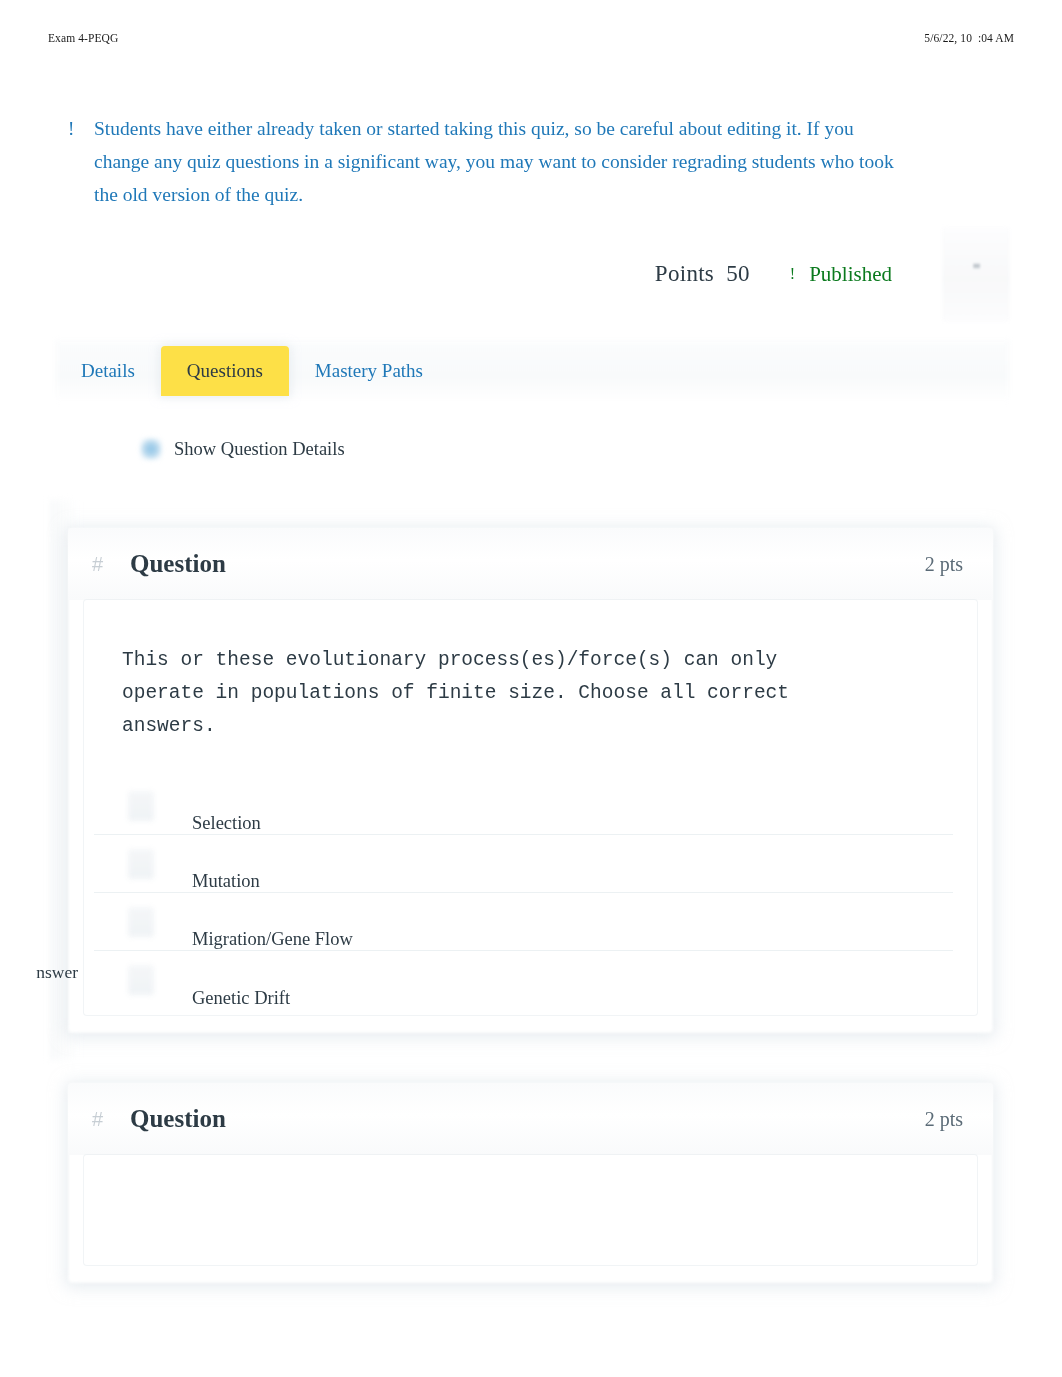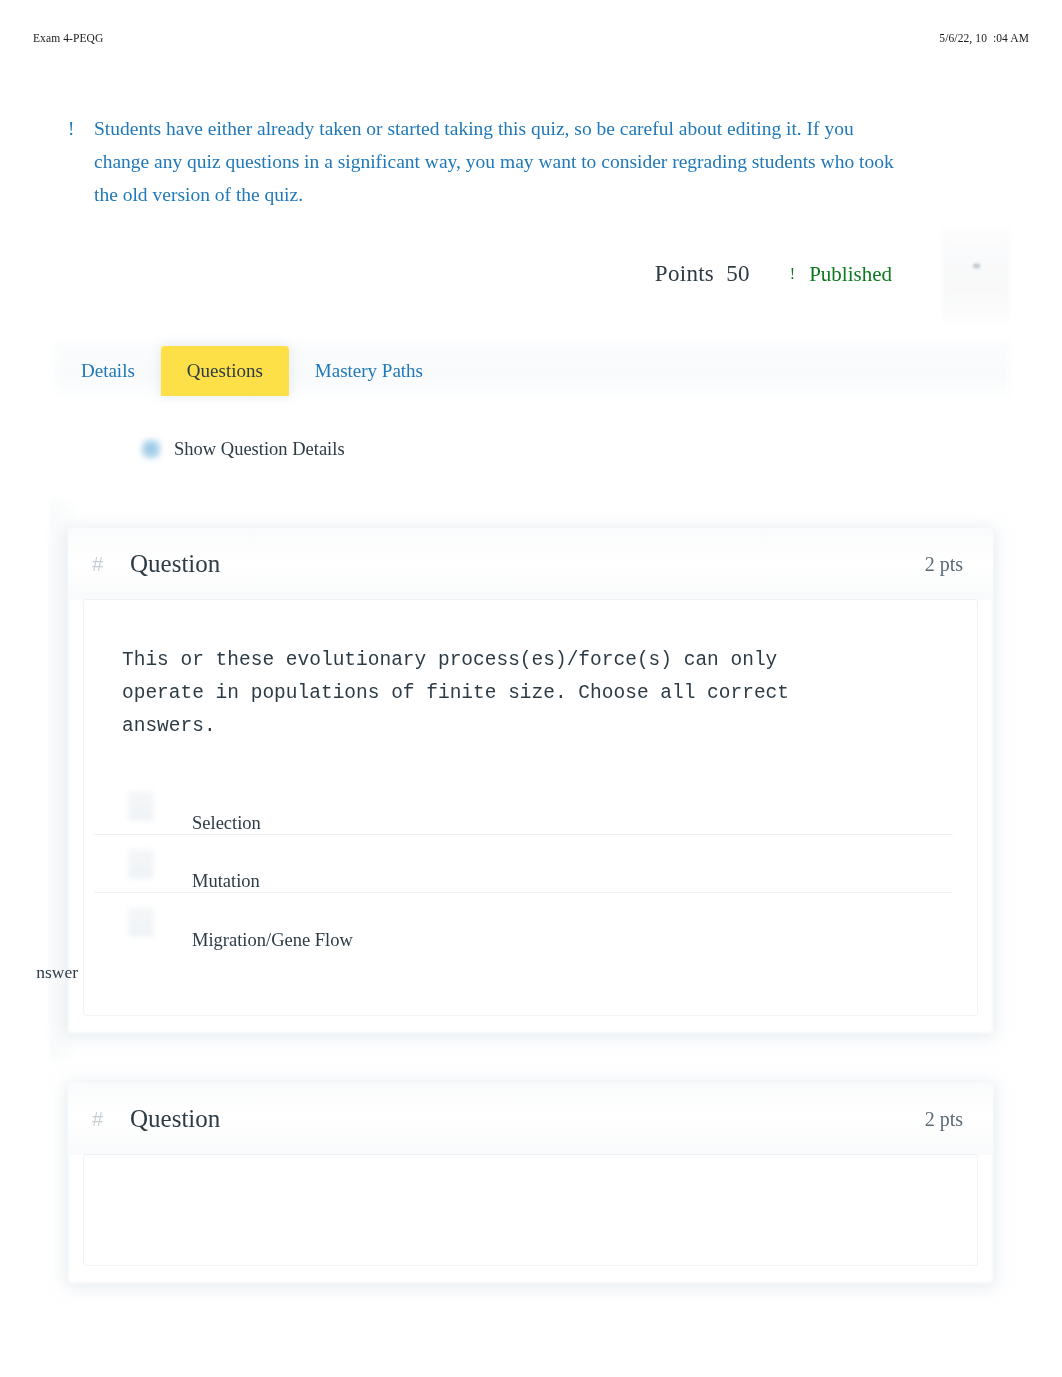--- a/index.html
+++ b/index.html
@@ -18,21 +18,21 @@
     overflow: hidden;
   }
 
   
   .print-header {
     position: absolute;
     top: 28px;
     left: 0;
     width: 1062px;
     height: 20px;
-    padding: 0 33px;
+    padding: 0 48px;
     display: flex;
     align-items: center;
     justify-content: space-between;
     font-size: 11.5px;
     color: #1a1a1a;
     letter-spacing: .1px;
   }
   .print-header .ph-date { white-space: pre; }
 
   
@@ -202,20 +202,21 @@
     font-size: 20px;
     color: #c7ced4;
     font-family: "Liberation Sans", sans-serif;
     width: 38px;
     flex: 0 0 auto;
   }
   .q-title {
     font-size: 25px;
     color: #2d3b45;
     flex: 1 1 auto;
+    font-weight: bold;
   }
   .q-points {
     font-size: 20px;
     color: #5b6b77;
     white-space: nowrap;
   }
 
   .q-body {
     position: relative;
     margin: 0 16px;
@@ -351,20 +352,24 @@
         <span class="answer-label">Selection</span>
       </div>
       <div class="answer-row">
         <span class="answer-marker"></span>
         <span class="answer-label">Mutation</span>
       </div>
       <div class="answer-row">
         <span class="answer-marker"></span>
         <span class="answer-label">Migration/Gene Flow</span>
       </div>
+      <div class="answer-row">
+        <span class="answer-marker"></span>
+        <span class="answer-label">Genetic Drift</span>
+      </div>
     </div>
   </div>
 </div>
 
 <div class="clipped-correct">nswer</div>
 
 <div class="question-card q-card-2">
   <div class="q-card-shadow"></div>
 
   <div class="q-header">

